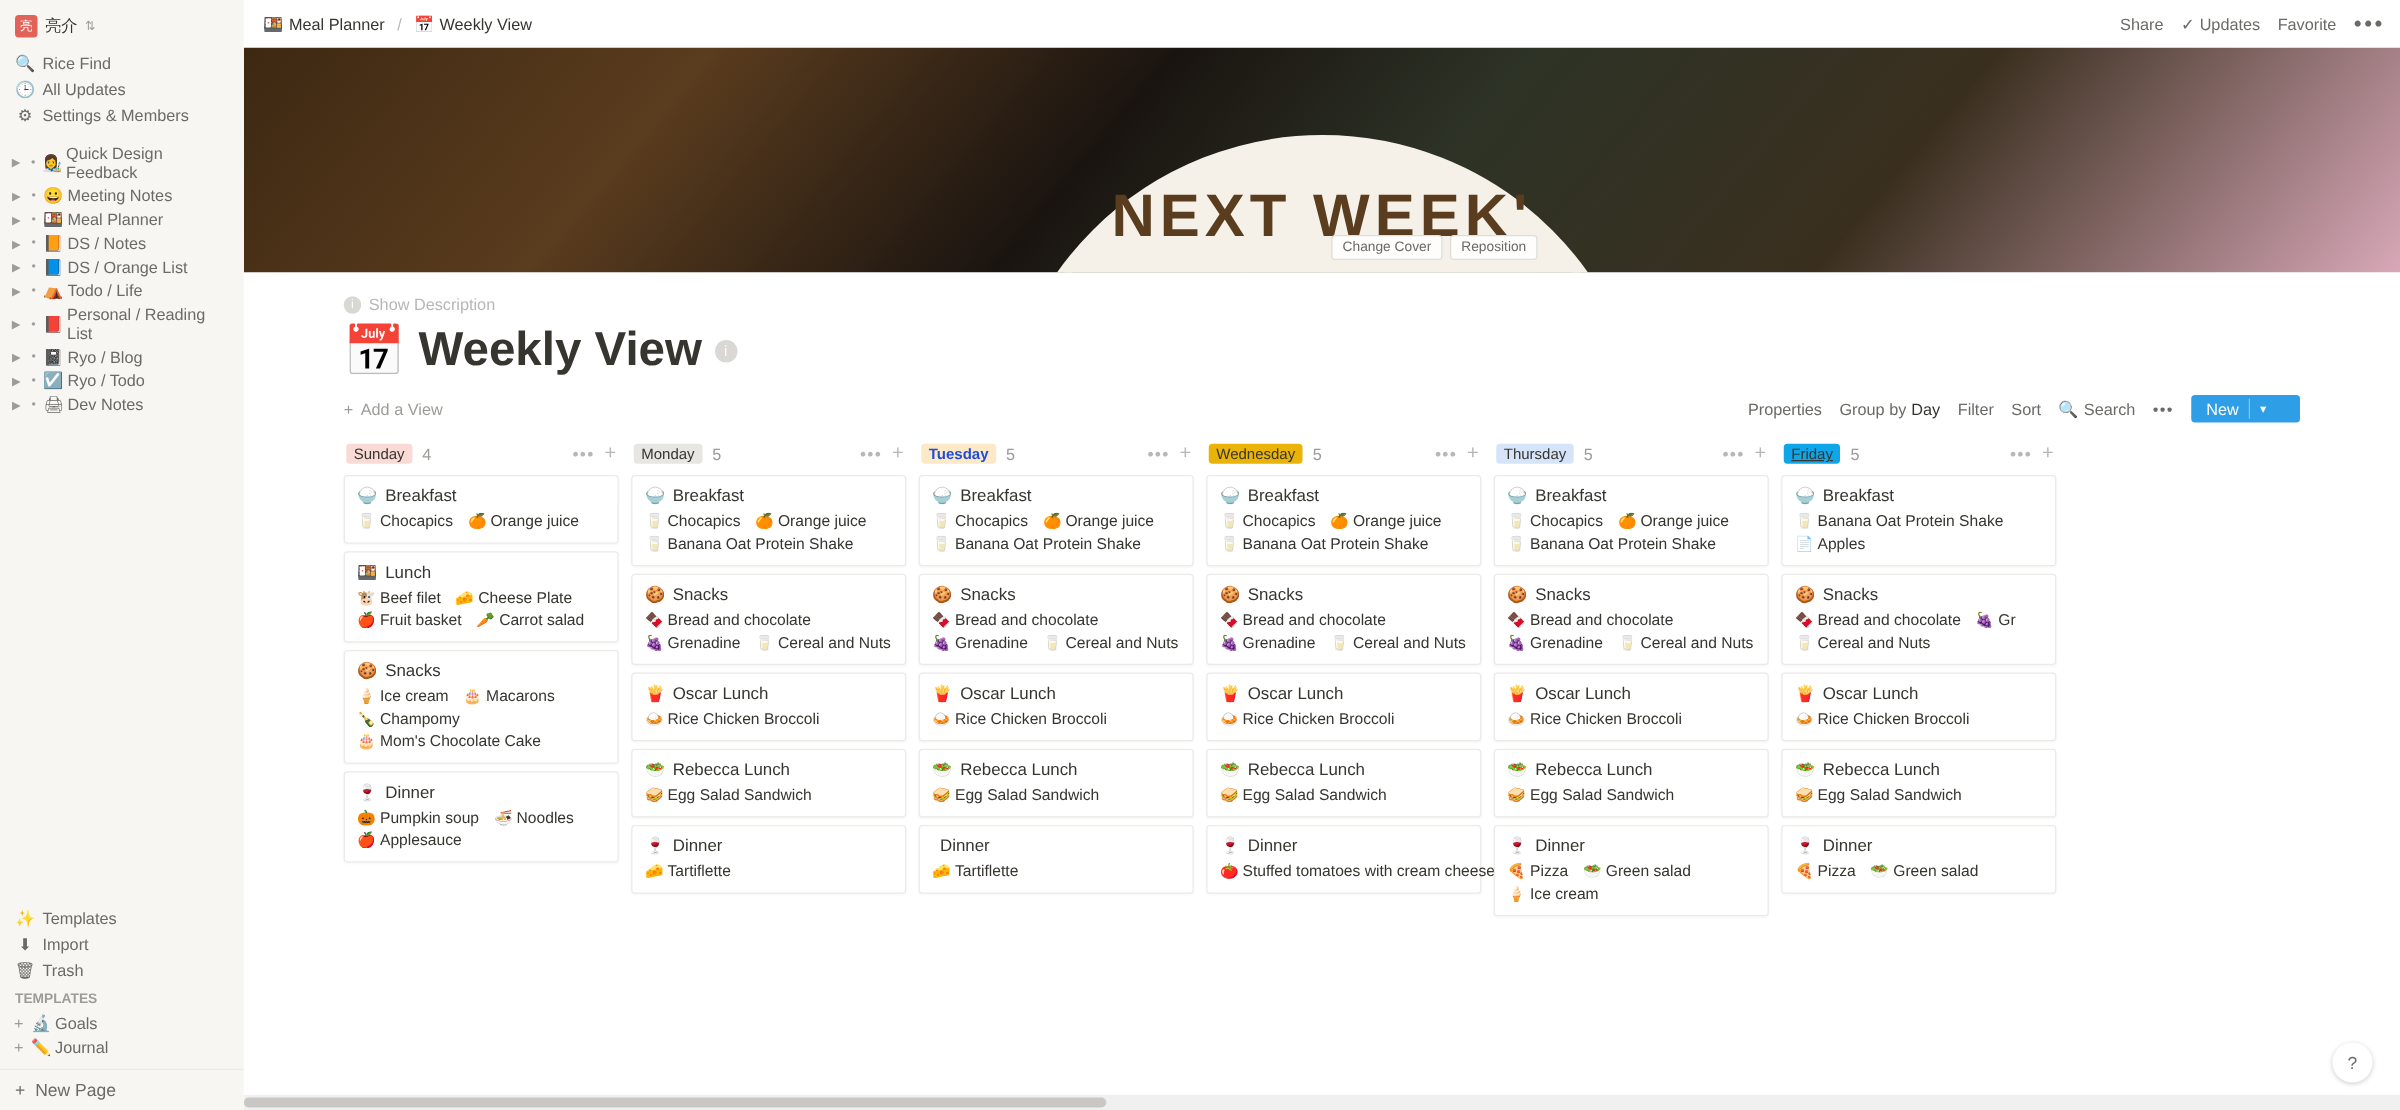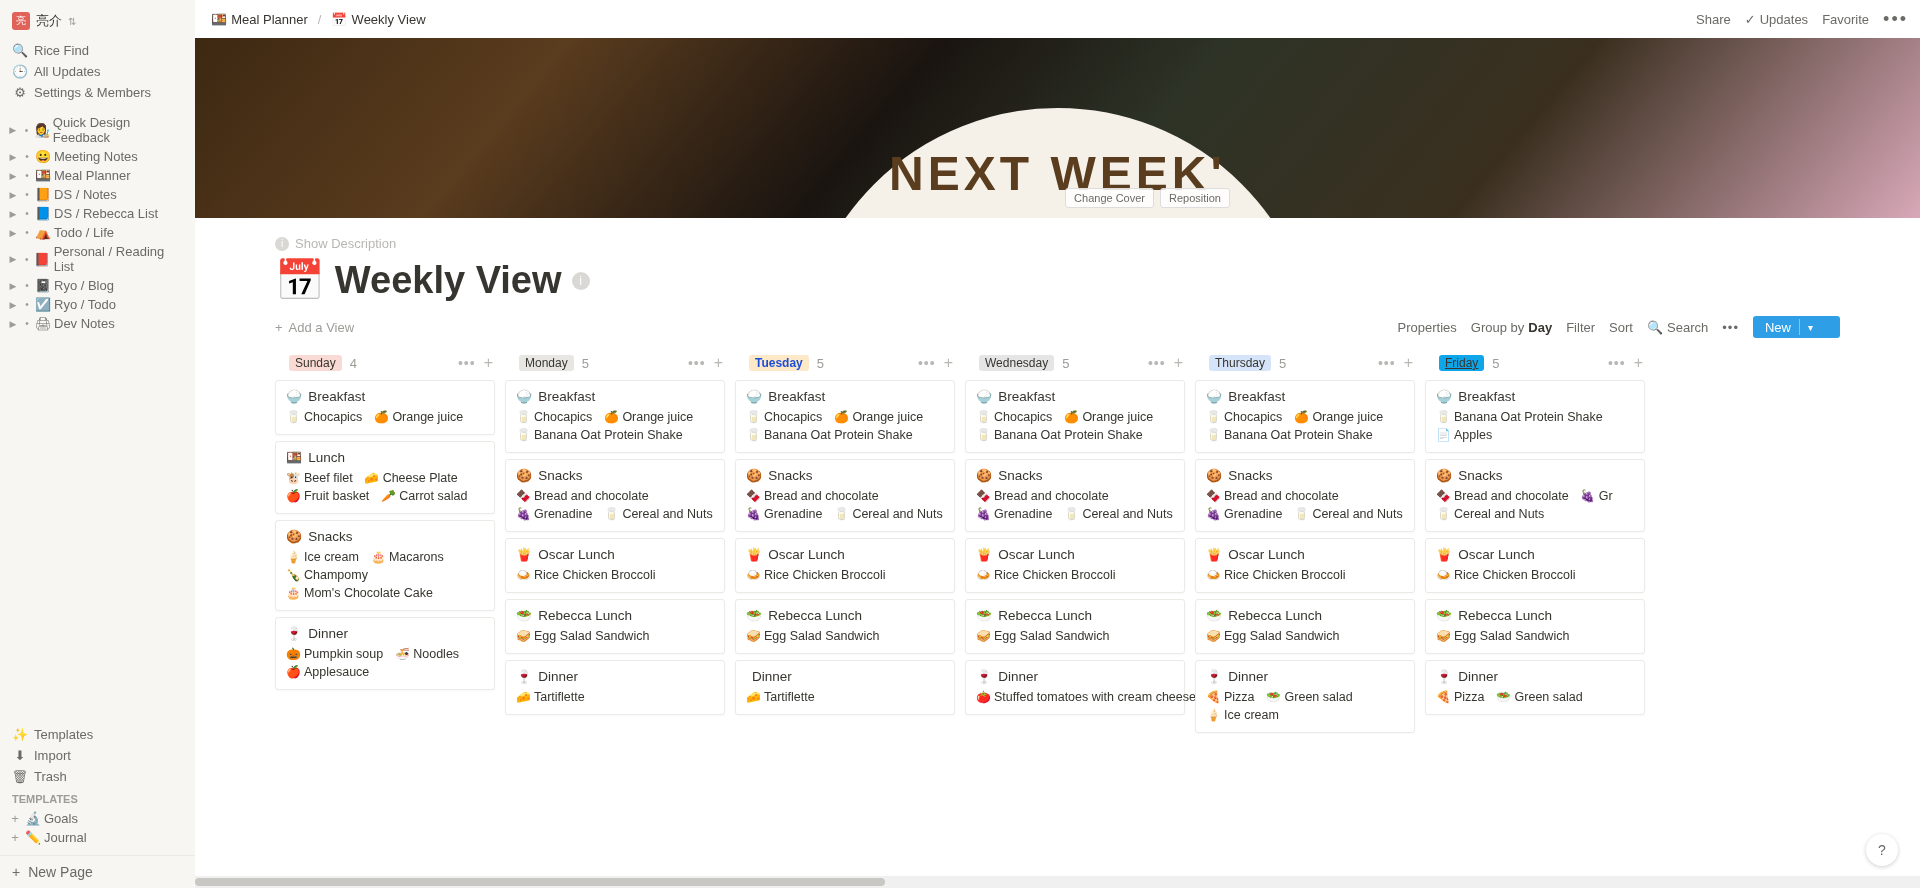--- a/index.html
+++ b/index.html
@@ -41,21 +41,21 @@
 .title-info { width: 18px; height: 18px; border-radius: 50%; background: #d9d8d5; color: #fff; font-size: 12px; display: flex; align-items: center; justify-content: center; }
 .view-bar { display: flex; align-items: center; justify-content: space-between; padding: 12px 80px 8px 80px; }
 .add-view { display: flex; align-items: center; gap: 6px; color: #9d9c98; font-size: 13px; cursor: pointer; }
 .view-controls { display: flex; align-items: center; gap: 14px; font-size: 13px; color: #6b6a66; }
 .view-controls .vc-item { cursor: pointer; display: flex; align-items: center; gap: 4px; }
 .new-btn { background: #2e9fe6; color: #fff; border-radius: 3px; padding: 3px 21px 3px 12px; display: flex; align-items: center; gap: 8px; cursor: pointer; font-size: 13px; }
 .new-btn .divider { width: 1px; height: 16px; background: rgba(255,255,255,0.4); }
 .board { display: flex; gap: 10px; padding: 4px 0 20px 80px; overflow-x: auto; }
 .column { width: 220px; flex-shrink: 0; }
 .col-header { display: flex; align-items: center; justify-content: space-between; padding: 4px 2px 8px; }
-.col-header-left { display: flex; align-items: center; gap: 8px; margin-left: 12px; }
+.col-header-left { display: flex; align-items: center; gap: 8px; }
 .day-tag { font-size: 12px; padding: 1px 6px; border-radius: 3px; }
 .col-count { font-size: 13px; color: #9d9c98; }
 .col-actions { display: flex; align-items: center; gap: 8px; color: #b8b7b4; }
 .card { background: #fff; border: 1px solid #eceae6; border-radius: 3px; box-shadow: 0 1px 2px rgba(0,0,0,0.03); margin-bottom: 6px; padding: 8px 10px 10px; cursor: pointer; }
 .card-title { display: flex; align-items: center; gap: 6px; font-size: 13.5px; font-weight: 500; margin-bottom: 6px; }
 .card-title .meal-icon { font-size: 13px; }
 .card-items { display: flex; flex-wrap: wrap; gap: 4px 12px; }
 .food { display: flex; align-items: center; gap: 4px; font-size: 12.5px; color: #37352f; white-space: nowrap; }
 .food .food-icon { width: 14px; text-align: center; font-size: 12px; }
 .help-btn { position: fixed; bottom: 22px; right: 22px; width: 32px; height: 32px; border-radius: 50%; box-shadow: 0 1px 4px rgba(0,0,0,0.2); background: #fff; display: flex; align-items: center; justify-content: center; color: #6b6a66; cursor: pointer; }
@@ -108,21 +108,21 @@
         <div class="sb-page">
           <span class="tri">▶</span>
           <span class="bullet">•</span>
           <span class="pg-icon">📙</span>
           <span>DS / Notes</span>
         </div>
         <div class="sb-page">
           <span class="tri">▶</span>
           <span class="bullet">•</span>
           <span class="pg-icon">📘</span>
-          <span>DS / Rebecca List</span>
+          <span>DS / Orange List</span>
         </div>
         <div class="sb-page">
           <span class="tri">▶</span>
           <span class="bullet">•</span>
           <span class="pg-icon">⛺</span>
           <span>Todo / Life</span>
         </div>
         <div class="sb-page">
           <span class="tri">▶</span>
           <span class="bullet">•</span>
@@ -231,21 +231,21 @@
 
       <div class="view-bar">
         <div class="add-view">
           <span>+</span>
           <span>Add a View</span>
         </div>
         <div class="view-controls">
           <span class="vc-item">Properties</span>
           <span class="vc-item">
               <span>Group by </span>
-              <span style="color:#37352f;font-weight:700;">Day</span>
+              <span style="color:#37352f;font-weight:400;">Day</span>
             </span>
           <span class="vc-item">Filter</span>
           <span class="vc-item">Sort</span>
           <span class="vc-item">
               <span>🔍</span>
               <span>Search</span>
             </span>
           <span class="vc-item" style="letter-spacing:1px;">•••</span>
           <div class="new-btn">
             <span>New</span>
@@ -524,21 +524,21 @@
                 <span class="food">
                   <span class="food-icon">🧀</span>
                   <span>Tartiflette</span>
                 </span>
               </div>
             </div>
           </div>
           <div class="column">
             <div class="col-header">
               <div class="col-header-left">
-                <span class="day-tag" style="background:#e5e5e5;color:#37352f;">Wednesday</span>
+                <span class="day-tag" style="background:#eab308;color:#37352f;">Wednesday</span>
                 <span class="col-count">5</span>
               </div>
               <div class="col-actions">
                 <span style="cursor:pointer;letter-spacing:1px;">•••</span>
                 <span style="cursor:pointer;font-size:16px;">+</span>
               </div>
             </div>
             <div class="card">
               <div class="card-title">
                 <span class="meal-icon">🍚</span>

